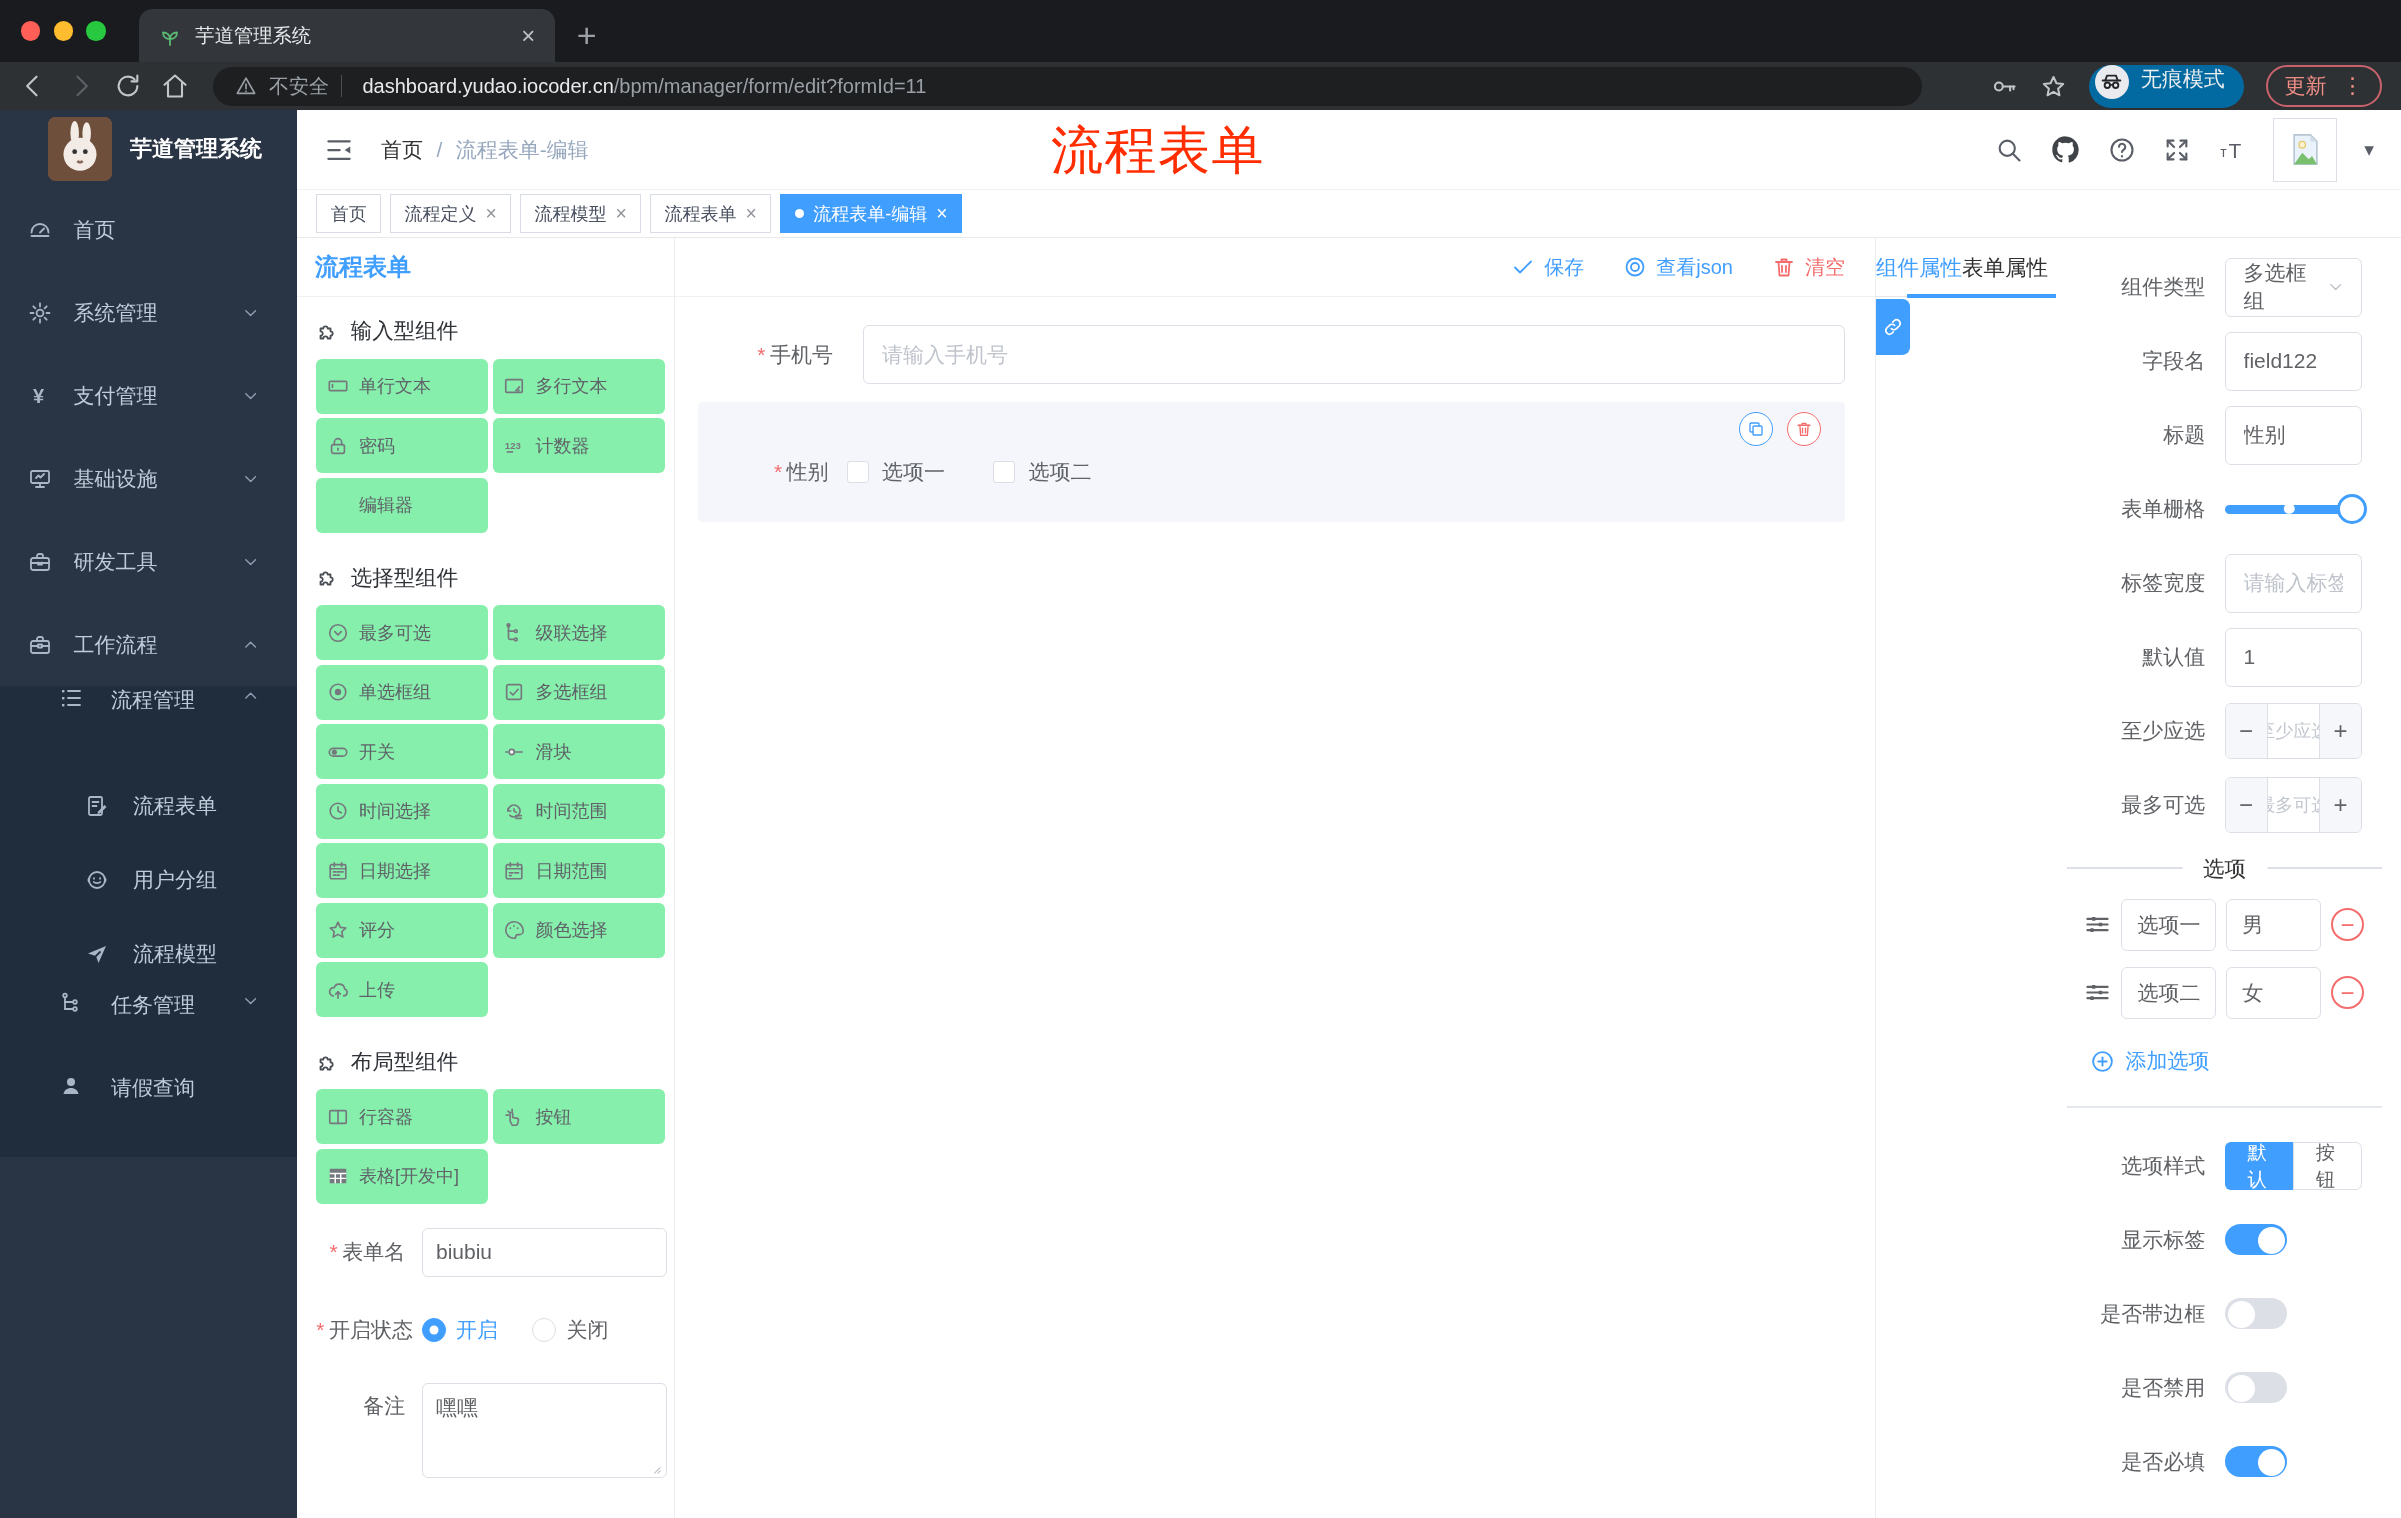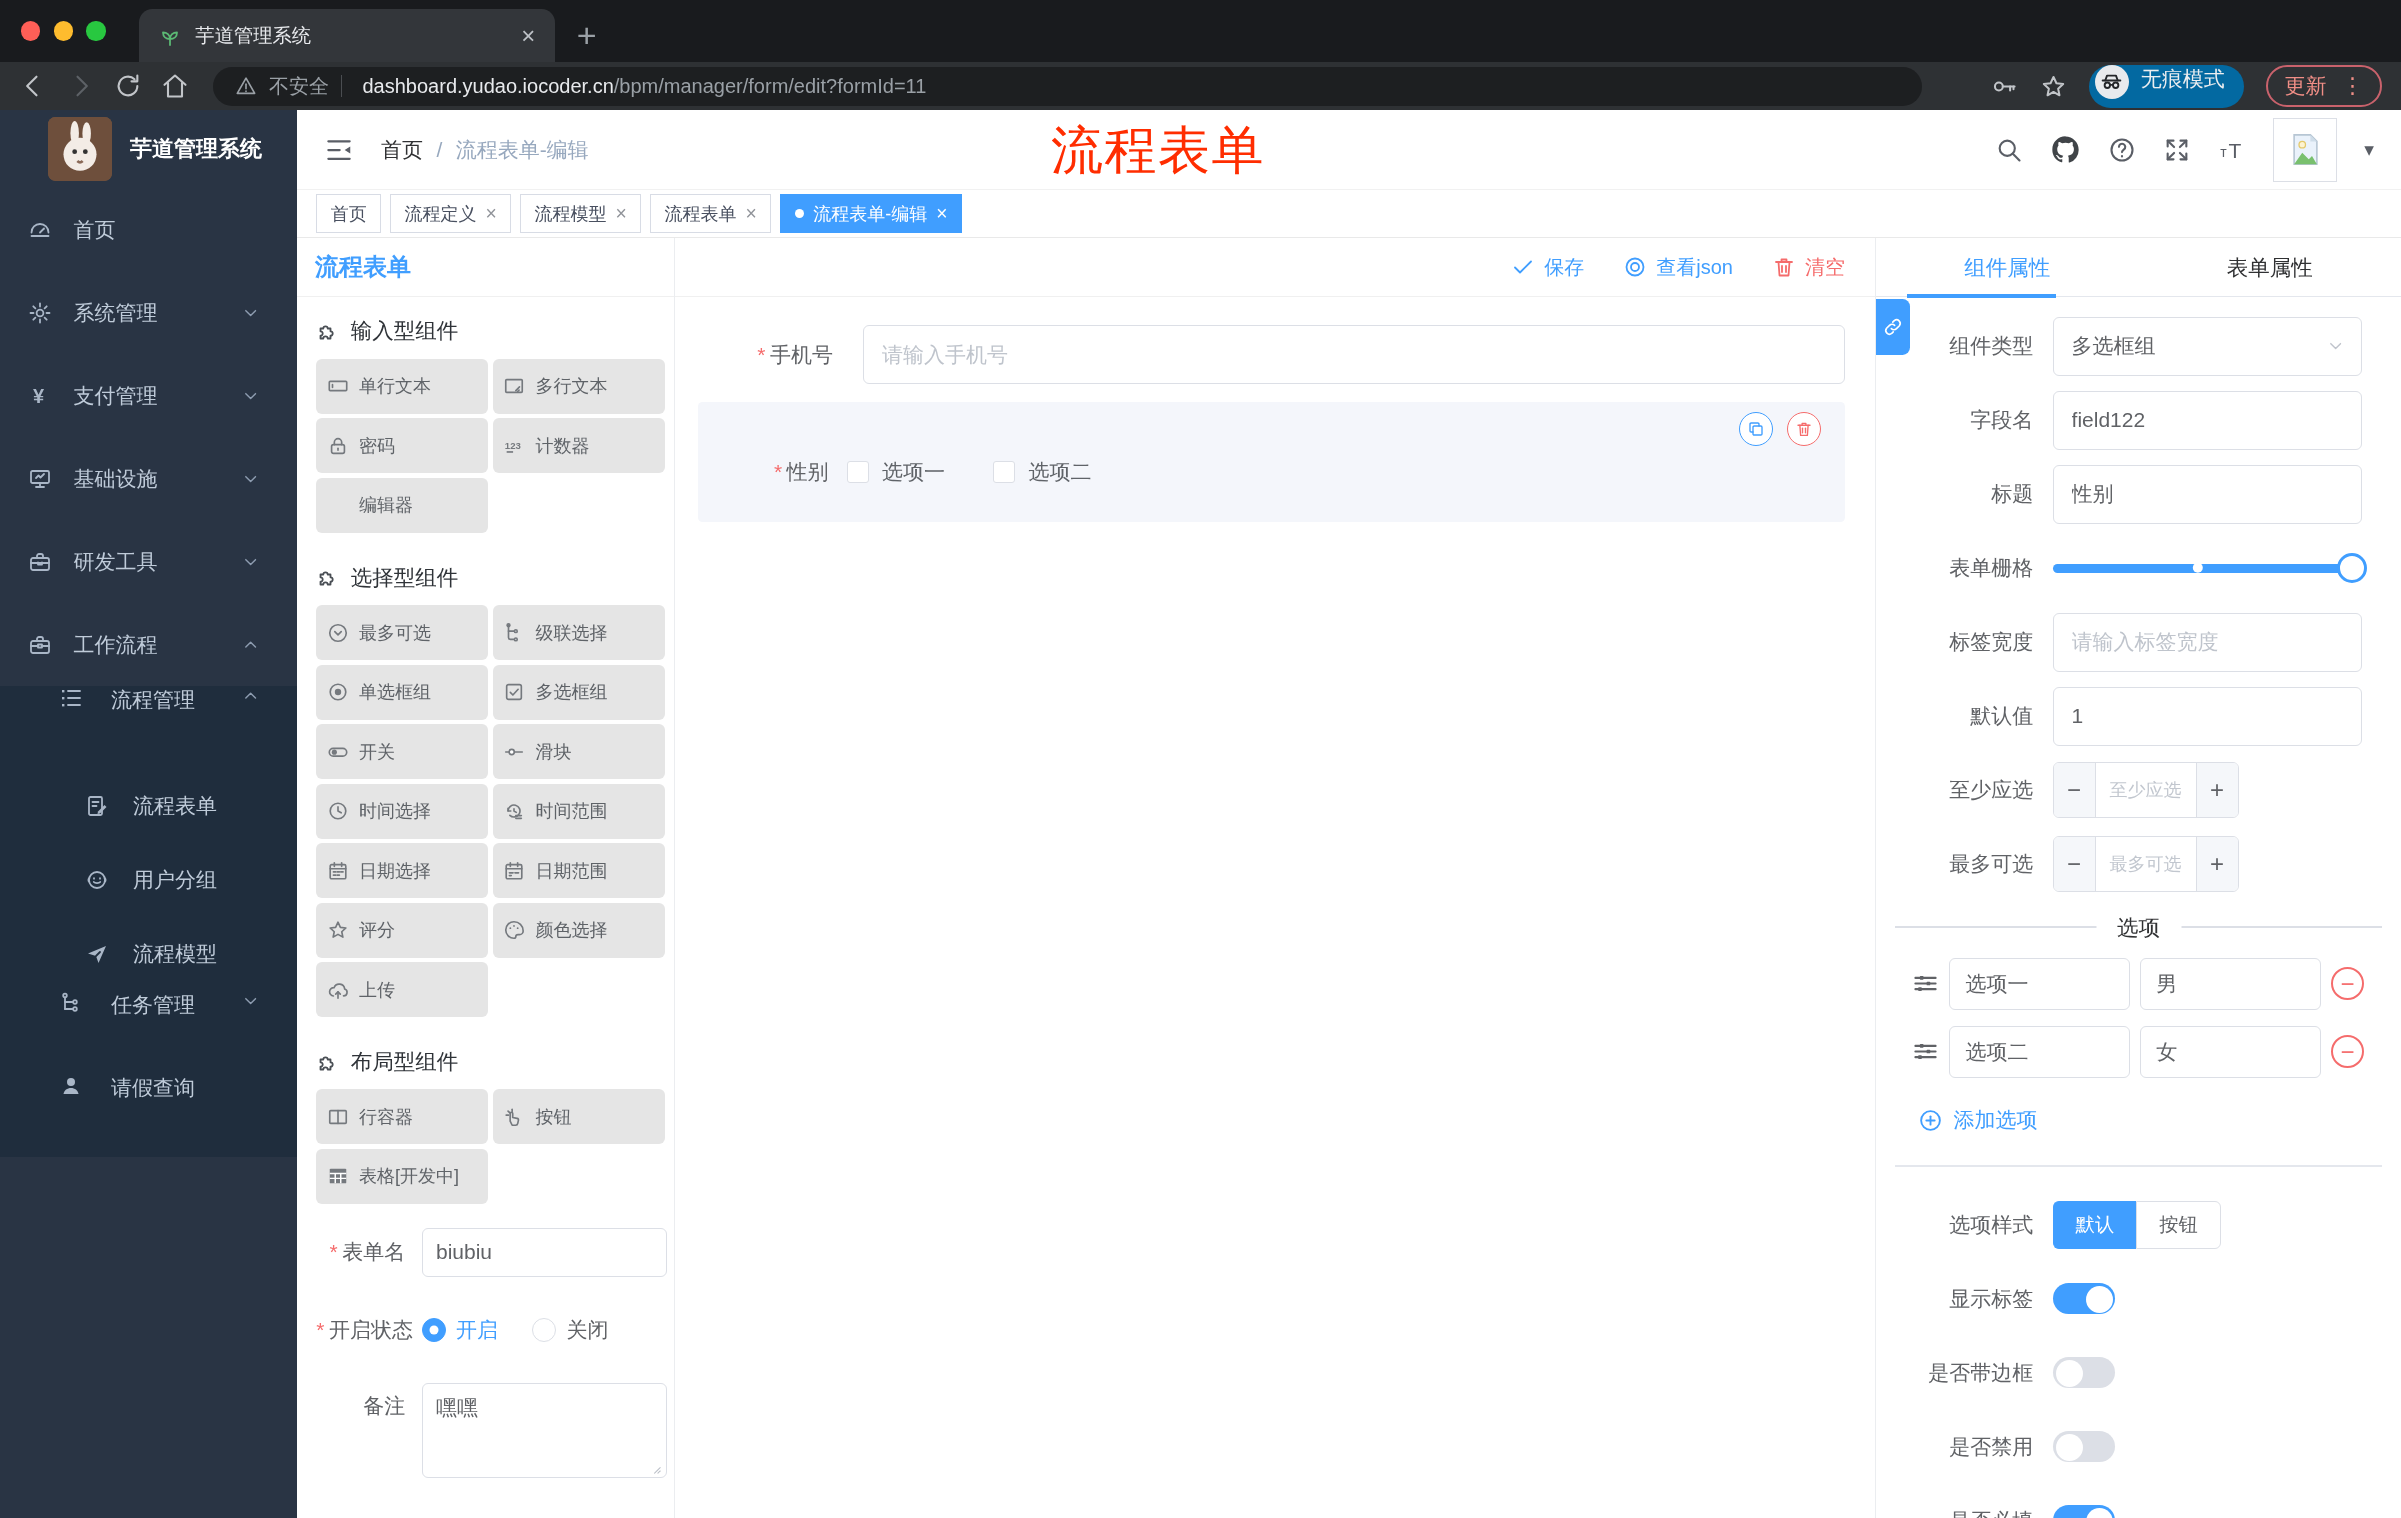--- a/index.html
+++ b/index.html
@@ -68,21 +68,21 @@
 
   .content{flex:1;display:flex;min-height:0;background:#f0f2f5;}
 
   
   .left-panel{width:377px;background:#fff;flex:none;display:flex;flex-direction:column;overflow:hidden;}
   .lp-head{height:59px;border-bottom:1.5px solid #f0f0f0;display:flex;align-items:center;padding:0 18px;color:#409eff;font-size:24px;font-weight:bold;flex:none;}
   .lp-body{flex:1;padding:19.3px 7.4px 0 19.3px;overflow:hidden;}
   .sec-title{display:flex;align-items:center;gap:10.4px;font-size:21.5px;color:#2f3338;font-weight:500;margin-bottom:13.4px;}
   .sec-title .ic{width:24px;height:24px;color:#4a4f55;}
   .grid{display:flex;flex-wrap:wrap;gap:4.5px;margin-bottom:30px;}
-  .citem{width:172px;height:55px;background:#e5e5e5;border-radius:6px;display:flex;align-items:center;padding:0 10.4px;gap:10.4px;font-size:18px;color:#5f6368;cursor:grab;}
+  .citem{width:172px;height:55px;background:#86efac;border-radius:6px;display:flex;align-items:center;padding:0 10.4px;gap:10.4px;font-size:18px;color:#5f6368;cursor:grab;}
   .citem .cic{width:22px;height:22px;color:#75797e;}
   .lform{margin-top:24px;font-size:21px;color:#606266;}
   .lrow{display:flex;align-items:center;margin-bottom:39px;}
   .lrow.top{align-items:flex-start;}
   .llabel{width:89px;flex:none;text-align:right;margin-right:16.3px;white-space:nowrap;}
   .star{color:#f56c6c;margin-right:4.5px;}
   .linput{width:245px;height:49px;border:1.5px solid #dcdfe6;border-radius:6px;padding:0 13.4px;font-size:21px;color:#606266;outline:none;background:#fff;}
   .ropt{display:flex;align-items:center;gap:10.4px;margin-right:34px;}
   .rdo{width:24px;height:24px;border-radius:50%;border:1.5px solid #dcdfe6;background:#fff;position:relative;flex:none;}
   .ropt[data-on="true"] .rdo{background:#409eff;border-color:#409eff;}
@@ -106,21 +106,21 @@
   .selblock{position:relative;margin:18px 0 0 -7.4px;background:#f4f6fb;border-radius:4.5px;height:120px;padding-top:56px;}
   .blockbtns{position:absolute;top:10.4px;right:24.5px;display:flex;gap:13.4px;}
   .cbtn{width:34px;height:34px;border-radius:50%;background:#fff;border:1.5px solid #409eff;color:#409eff;display:flex;align-items:center;justify-content:center;cursor:pointer;}
   .cbtn .ic{width:18px;height:18px;}
   .cbtn.danger{border-color:#f56c6c;color:#f56c6c;}
   .glabel{width:149px;flex:none;text-align:right;padding-right:18px;font-size:21px;color:#606266;}
   .chk-opt{display:flex;align-items:center;margin-right:48px;color:#5f6368;font-size:21px;}
   .cbx{width:22px;height:22px;border:1.5px solid #dcdfe6;border-radius:3px;background:#fff;margin-right:13.4px;flex:none;}
 
   
-  .right-panel{width:525px;background:#fff;flex:none;position:relative;display:flex;flex-direction:column;overflow:hidden;}
+  .right-panel{width:525px;background:#fff;flex:none;position:relative;display:flex;overflow:hidden;}
   .rp-tabs{height:59px;display:flex;border-bottom:1.5px solid #e4e7ed;position:relative;flex:none;}
   .rp-tab{flex:1;display:flex;align-items:center;justify-content:center;font-size:21.5px;color:#303133;cursor:pointer;}
   .rp-tab[data-on="true"]{color:#409eff;}
   .rp-underline{position:absolute;left:31px;bottom:-1.5px;width:149px;height:3.7px;background:#409eff;}
   .link-chip{position:absolute;left:0;top:61px;width:34px;height:56px;background:#409eff;border-radius:0 7.4px 7.4px 0;display:flex;align-items:center;justify-content:center;color:#fff;z-index:5;}
   .link-chip .ic{width:22px;height:22px;}
   .rp-body{flex:1;padding-top:12px;overflow:hidden;}
   .rrow{display:flex;align-items:center;min-height:74px;padding:0 39px 0 19.3px;}
   .rlabel{width:138px;flex:none;text-align:right;margin-right:19.3px;color:#606266;font-size:21px;white-space:nowrap;}
   .rctl{flex:1;display:flex;align-items:center;position:relative;min-width:0;}

